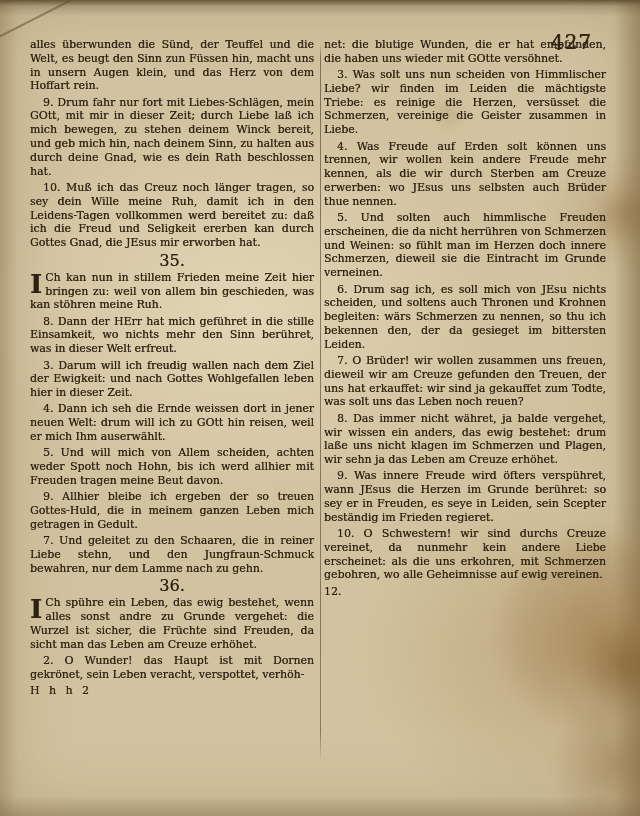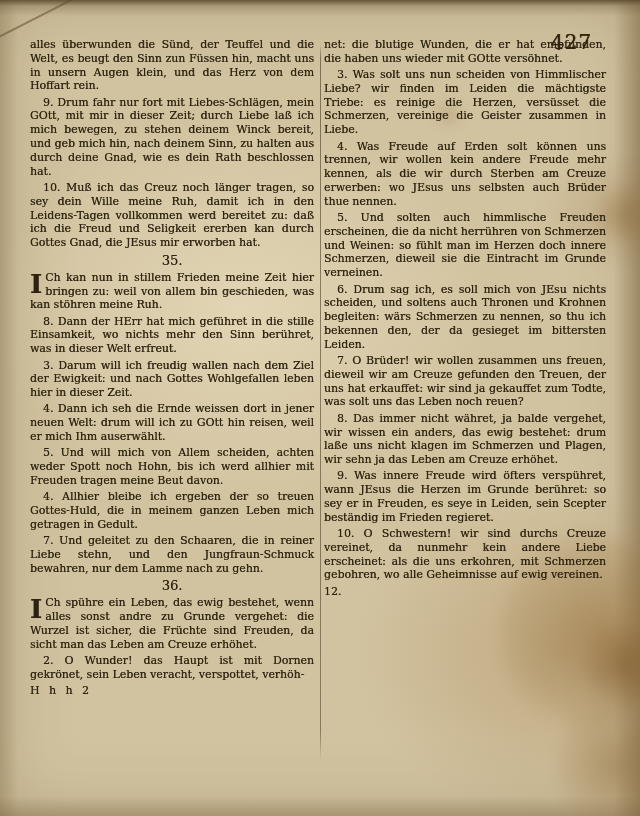--- a/index.html
+++ b/index.html
@@ -51,21 +51,21 @@
     position:absolute; top:38px;
     font-size:10.9px; line-height:13.8px;
     color:#2c220f; text-align:justify;
     text-shadow:0.3px 0 0 rgba(44,34,15,0.72);
   }
   .col-left  { left:30px;  width:284px; }
   .col-right { left:324px; width:282px; }
   .para { margin-bottom:2.5px; }
   .stanza { text-indent:13px; }
   .continuation { text-indent:0; }
-  .heading { text-align:center; text-indent:0; margin:4px 0 3px; font-size:13px; }
+  .heading { text-align:center; text-indent:0; margin:4px 0 3px; font-size:16px; }
   .dropcap-para { text-indent:0; }
   .dropcap {
     float:left; font-size:26px; line-height:24px; font-weight:bold;
     padding:1px 3px 0 0; color:#2c220f;
   }
   .signature { text-indent:0; margin-top:0; letter-spacing:3px; }
   .catchword { text-align:left; text-indent:0; padding-right:66px; margin-top:2px; }
 </style>
 </head>
 <body>
@@ -88,21 +88,21 @@
     <p class="para stanza">9. Drum fahr nur fort mit Liebes-Schlägen, mein GOtt, mit mir in dieser Zeit; durch Liebe laß ich mich bewegen, zu stehen deinem Winck bereit, und geb mich hin, nach deinem Sinn, zu halten aus durch deine Gnad, wie es dein Rath beschlossen hat.</p>
     <p class="para stanza">10. Muß ich das Creuz noch länger tragen, so sey dein Wille meine Ruh, damit ich in den Leidens-Tagen vollkommen werd bereitet zu: daß ich die Freud und Seligkeit ererben kan durch Gottes Gnad, die JEsus mir erworben hat.</p>
     <div class="heading">35.</div>
     <p class="para dropcap-para">
       <span class="dropcap">I</span><span>Ch kan nun in stillem Frieden meine Zeit hier bringen zu: weil von allem bin geschieden, was kan stöhren meine Ruh.</span>
     </p>
     <p class="para stanza">8. Dann der HErr hat mich geführet in die stille Einsamkeit, wo nichts mehr den Sinn berühret, was in dieser Welt erfreut.</p>
     <p class="para stanza">3. Darum will ich freudig wallen nach dem Ziel der Ewigkeit: und nach Gottes Wohlgefallen leben hier in dieser Zeit.</p>
     <p class="para stanza">4. Dann ich seh die Ernde weissen dort in jener neuen Welt: drum will ich zu GOtt hin reisen, weil er mich Ihm auserwählt.</p>
     <p class="para stanza">5. Und will mich von Allem scheiden, achten weder Spott noch Hohn, bis ich werd allhier mit Freuden tragen meine Beut davon.</p>
-    <p class="para stanza">4. Allhier bleibe ich ergeben der so treuen Gottes-Huld, die in meinem ganzen Leben mich getragen in Gedult.</p>
+    <p class="para stanza">9. Allhier bleibe ich ergeben der so treuen Gottes-Huld, die in meinem ganzen Leben mich getragen in Gedult.</p>
     <p class="para stanza">7. Und geleitet zu den Schaaren, die in reiner Liebe stehn, und den Jungfraun-Schmuck bewahren, nur dem Lamme nach zu gehn.</p>
     <div class="heading">36.</div>
     <p class="para dropcap-para">
       <span class="dropcap">I</span><span>Ch spühre ein Leben, das ewig bestehet, wenn alles sonst andre zu Grunde vergehet: die Wurzel ist sicher, die Früchte sind Freuden, da sicht man das Leben am Creuze erhöhet.</span>
     </p>
     <p class="para stanza">2. O Wunder! das Haupt ist mit Dornen gekrönet, sein Leben veracht, verspottet, verhöh-</p>
     <div class="signature">H h h 2</div>
   </div>
 
   <div class="col col-right">

